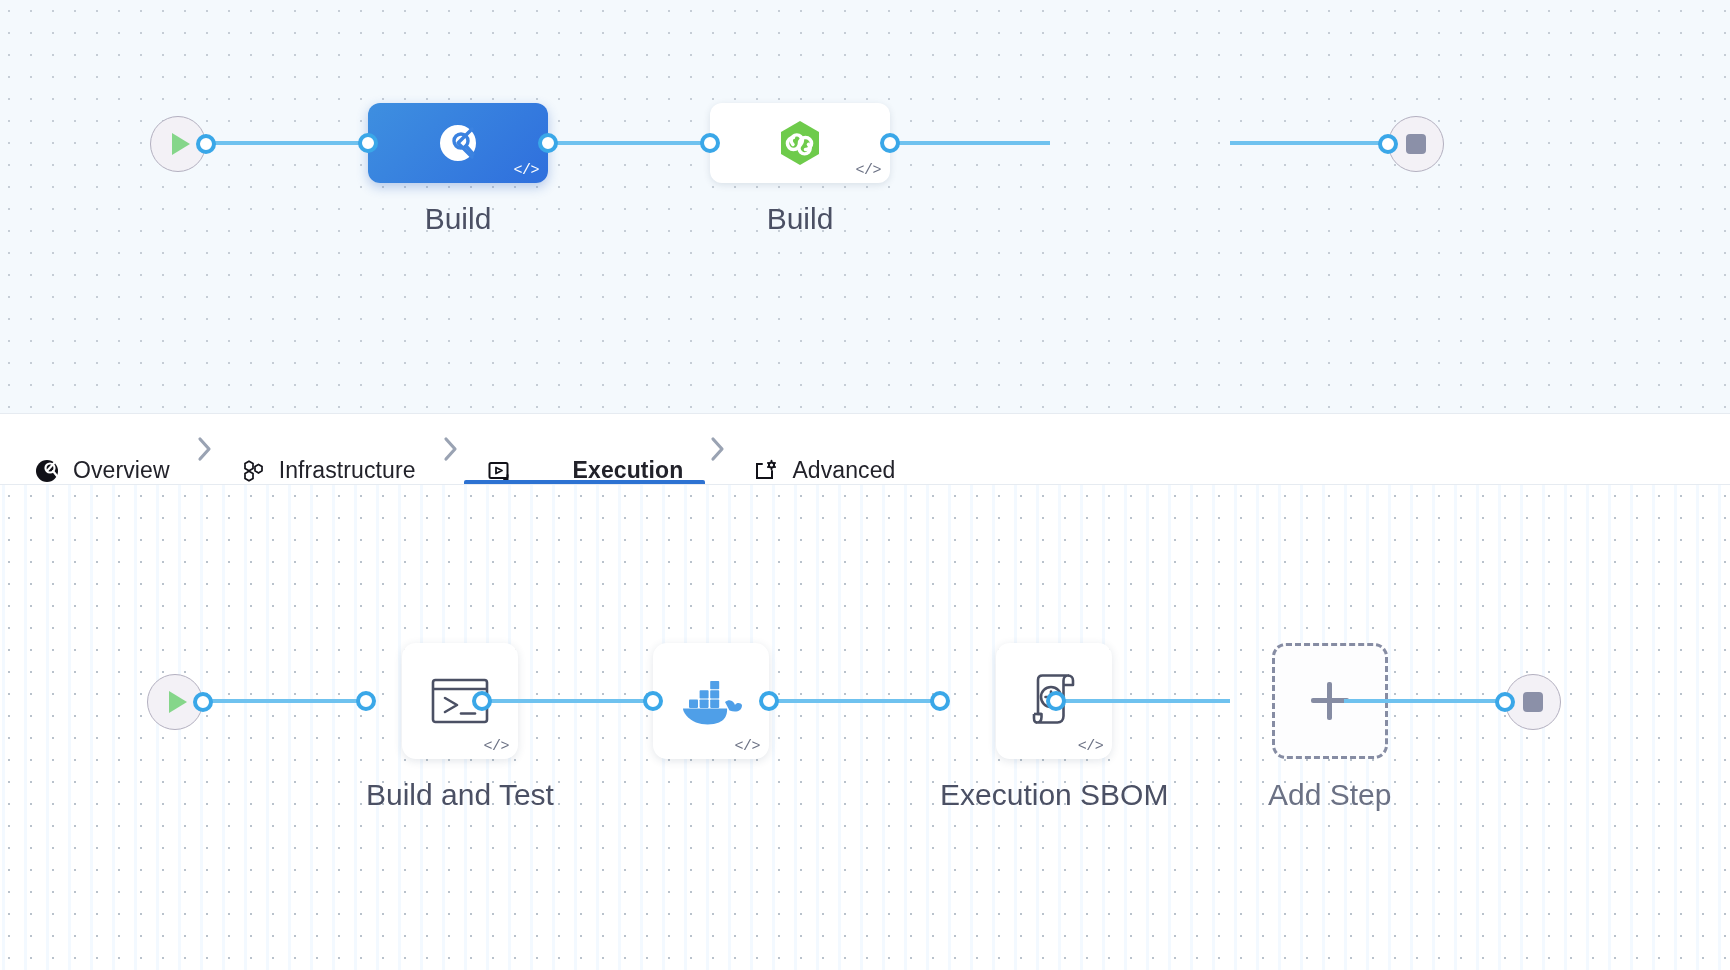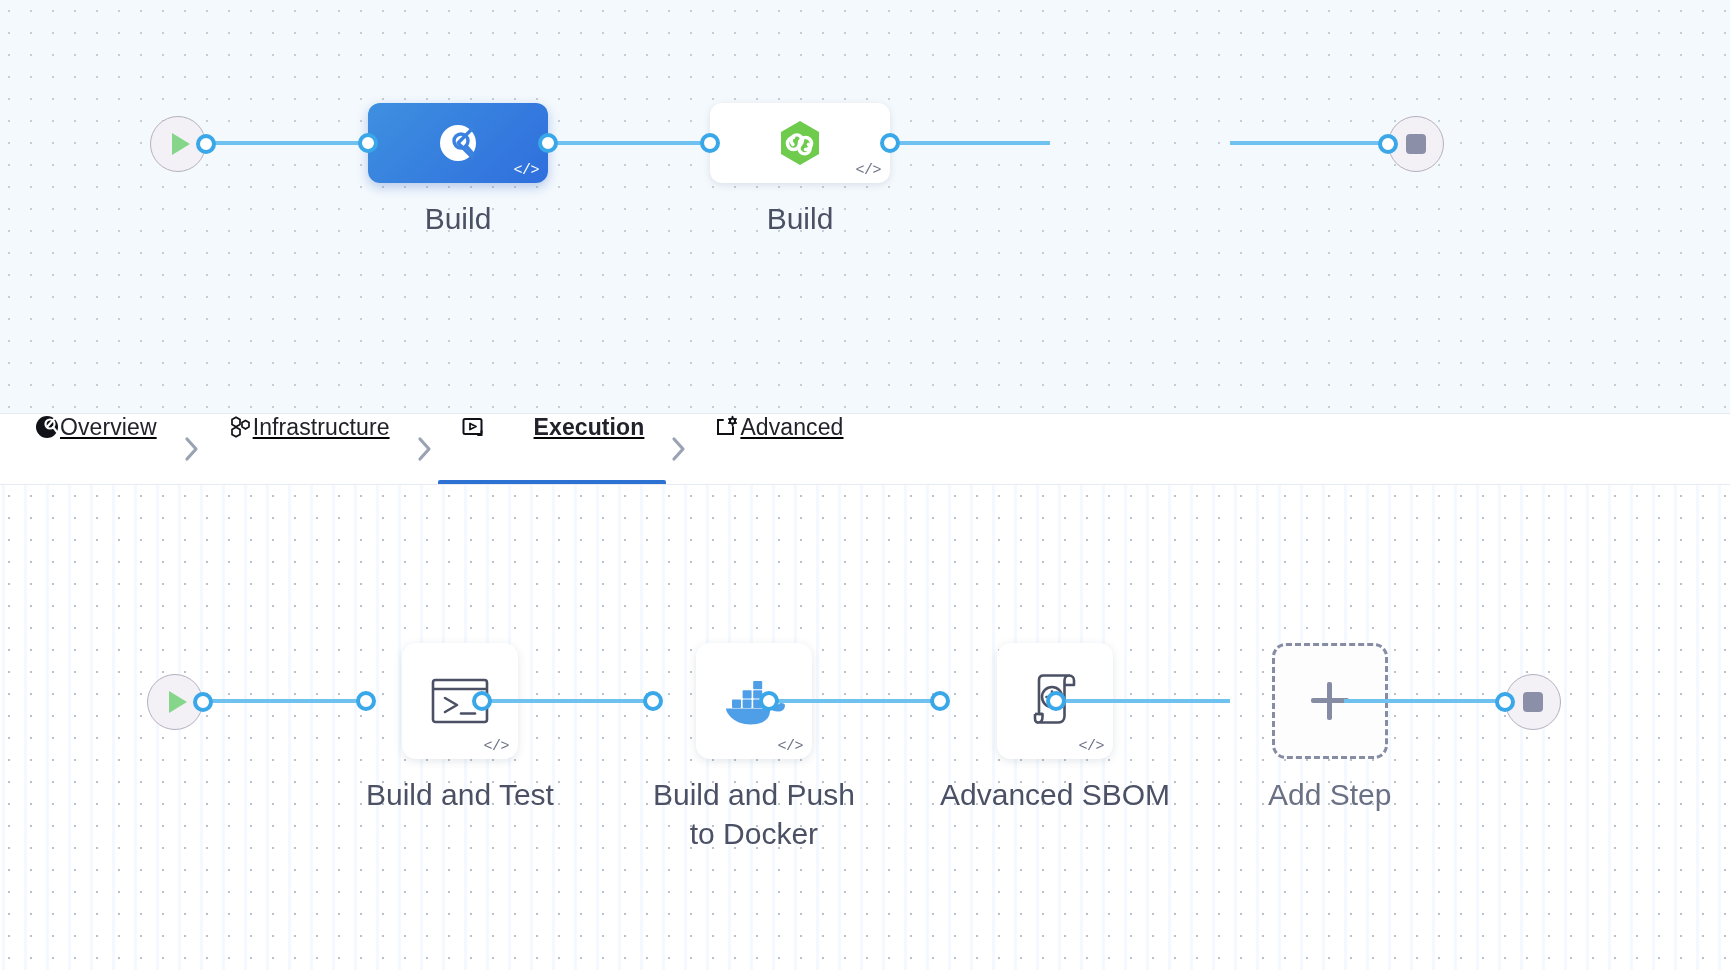--- a/index.html
+++ b/index.html
@@ -55,26 +55,26 @@
     background: #ffffff;
     display: flex;
     align-items: center;
     padding-left: 30px;
     position: relative;
     z-index: 5;
   }
 
   .tab {
     display: flex;
-    align-items: flex-start;
+    align-items: flex-end;
+    gap: 13px;
     height: 70px;
     padding: 0 4px;
     cursor: pointer;
     position: relative;
-    text-decoration: underline;
   }
 
   .tab .tab-label {
     font-size: 23px;
     color: #22222a;
     letter-spacing: .1px;
     white-space: nowrap;
   }
 
   .tab.active .tab-label { font-weight: bold; margin-left: 48px; }
@@ -399,43 +399,41 @@
               <rect x="24.6" y="18.2" width="9" height="8.4" rx="0.8"></rect>
               <rect x="35.2" y="18.2" width="9" height="8.4" rx="0.8"></rect>
               <rect x="35.2" y="8.9" width="9" height="8.4" rx="0.8"></rect>
             </g>
             <path d="M8 36.6 L52 36.6 C52 36.6 53.5 46.5 44 50.5 C38 53 28 53.2 21 50.5 C12.5 47.2 8 40 8 36.6 Z" fill="#4f9fe8"></path>
             <path d="M50 30 C55 26 59 29.5 60 33 C62 30 66 31 67 33 C67 40 60 40.5 54.5 38.5 Z" fill="#4f9fe8"></path>
           </svg>
         </span>
         <span class="code-badge">&lt;/&gt;</span>
       </div>
-      <div class="node-label">Build and Push
-to Docker</div>
       <div class="port" style="left:-10px;top:48px;"></div>
       <div class="port" style="left:106px;top:48px;"></div>
     </div>
 
     <div class="conn" style="position:absolute;left:769px;top:214px;width:170px;"></div>
 
     <div class="node-wrap" style="position:absolute;left:940px;top:158px;">
       <div class="step-node">
         <span class="icon-box">
           <svg width="66" height="62" viewBox="0 0 66 62">
             <path d="M17 10 C17 7 19 5.5 21.5 5.5 L47 5.5 C44.5 5.5 42.5 7.5 42.5 10.5 L42.5 46 C42.5 50 40 52.5 36.5 52.5 L16 52.5 C19 52.5 20.5 50 20.5 47 L20.5 44 L17 44 Z" fill="none" stroke="#4b5064" stroke-width="2.6" stroke-linejoin="round"></path>
             <path d="M47 5.5 C50 5.5 52 7.5 52 10.5 L52 15 L42.5 15" fill="none" stroke="#4b5064" stroke-width="2.6" stroke-linejoin="round"></path>
             <path d="M13 44 L20.5 44" fill="none" stroke="#4b5064" stroke-width="2.6"></path>
             <path d="M13 44 L13 48 C13 51 14.5 52.5 16 52.5" fill="none" stroke="#4b5064" stroke-width="2.6" stroke-linejoin="round"></path>
             <circle cx="30" cy="27" r="10" fill="none" stroke="#4b5064" stroke-width="2.6"></circle>
             <path d="M30 21.5 L30 32.5 M24.5 27 L35.5 27" stroke="#4b5064" stroke-width="2.6" stroke-linecap="round"></path>
           </svg>
         </span>
         <span class="code-badge">&lt;/&gt;</span>
       </div>
-      <div class="node-label">Advanced SBOM</div>
+      <div class="node-label">Execution SBOM</div>
       <div class="port" style="left:-10px;top:48px;"></div>
       <div class="port" style="left:106px;top:48px;"></div>
     </div>
 
     <div class="conn" style="position:absolute;left:1056px;top:214px;width:174px;"></div>
 
     <div class="node-wrap" style="position:absolute;left:1268px;top:158px;">
       <div class="step-node dashed">
         <span class="plus"></span>
       </div>

